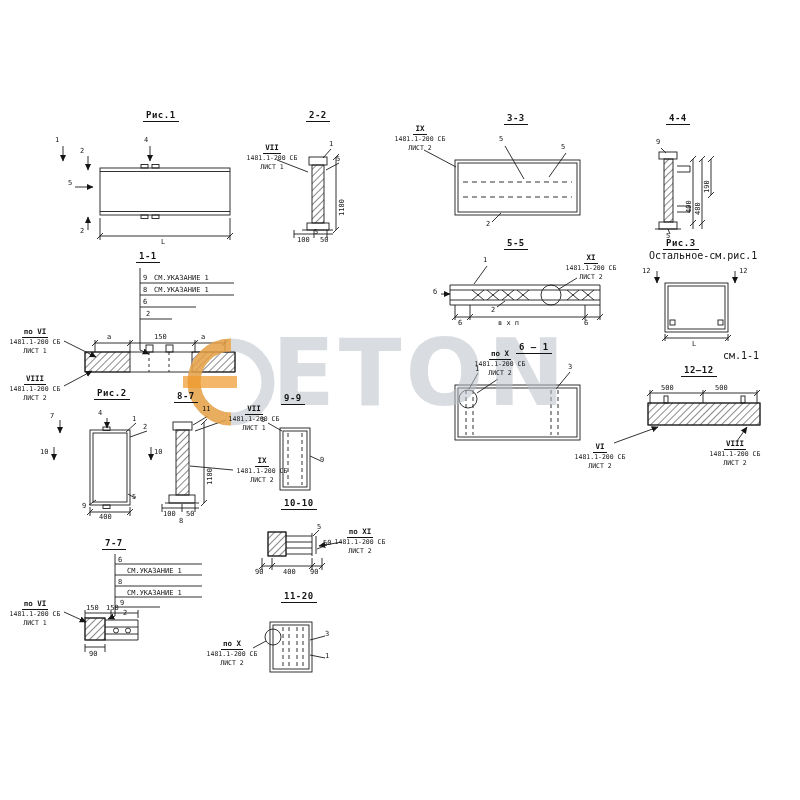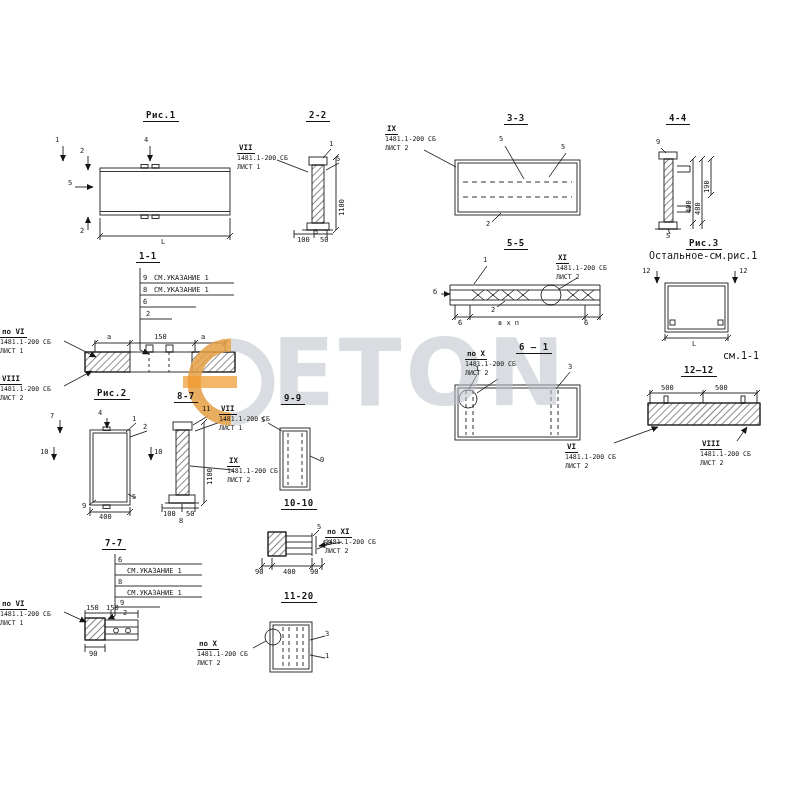--- a/index.html
+++ b/index.html
@@ -4,21 +4,21 @@
 <style>
   html,body{margin:0;padding:0;background:#fff;}
   .page{position:relative;width:800px;height:800px;background:#fff;overflow:hidden;
         font-family:"DejaVu Sans Mono",monospace;color:#141414;}
   #draw{position:absolute;left:0;top:0;}
   .lbl{position:absolute;font-size:7px;line-height:8px;white-space:nowrap;}
   .rot{transform:rotate(-90deg);transform-origin:0 0;}
   .ttl{position:absolute;font-size:9px;line-height:10px;font-weight:bold;letter-spacing:.5px;
        border-bottom:1.2px solid #141414;padding:0 3px 1px;white-space:nowrap;}
   .note{position:absolute;font-size:10px;line-height:8px;white-space:nowrap;}
-  .ref{position:absolute;width:70px;text-align:left;font-size:6.5px;line-height:9px;}
+  .ref{position:absolute;width:70px;text-align:center;font-size:6.5px;line-height:9px;}
   .ref .tag{display:inline-block;border-bottom:1px solid #141414;padding:0 2px 1px;
             font-size:7.5px;font-weight:bold;}
   #watermark{position:absolute;left:0;top:0;width:800px;height:800px;pointer-events:none;border-radius:13px;}
   .wm-brand{position:absolute;left:272px;top:328px;font-size:92px;font-weight:800;letter-spacing:4px;
             color:rgba(185,191,198,.55);font-family:"DejaVu Sans",sans-serif;line-height:1;}
   .wm-number{position:absolute;left:484px;top:304px;font-size:54px;font-weight:800;letter-spacing:14px;
              color:rgba(240,152,42,.78);font-family:"DejaVu Sans",sans-serif;line-height:1;}
   .wm-logo{position:absolute;left:181px;top:332px;}
 </style>
 </head>
@@ -325,21 +325,21 @@
   </svg>
   <div class="wm-brand">ETON</div>
 </div>
 
 <div class="ttl" style="left:143px;top:110px">Рис.1</div>
 <div class="ttl" style="left:306px;top:110px">2-2</div>
 <div class="ttl" style="left:504px;top:113px">3-3</div>
 <div class="ttl" style="left:666px;top:113px">4-4</div>
 <div class="ttl" style="left:136px;top:251px">1-1</div>
 <div class="ttl" style="left:504px;top:238px">5-5</div>
-<div class="ttl" style="left:686px;top:238px">Рис.3</div>
+<div class="ttl" style="left:663px;top:238px">Рис.3</div>
 <div class="ttl" style="left:516px;top:342px">6 — 1</div>
 <div class="ttl" style="left:681px;top:365px">12—12</div>
 <div class="note" style="left:723px;top:352px">см.1-1</div>
 <div class="ttl" style="left:94px;top:388px">Рис.2</div>
 <div class="ttl" style="left:174px;top:391px">8-7</div>
 <div class="ttl" style="left:281px;top:393px">9-9</div>
 <div class="ttl" style="left:102px;top:538px">7-7</div>
 <div class="ttl" style="left:281px;top:498px">10-10</div>
 <div class="ttl" style="left:281px;top:591px">11-20</div>
 

